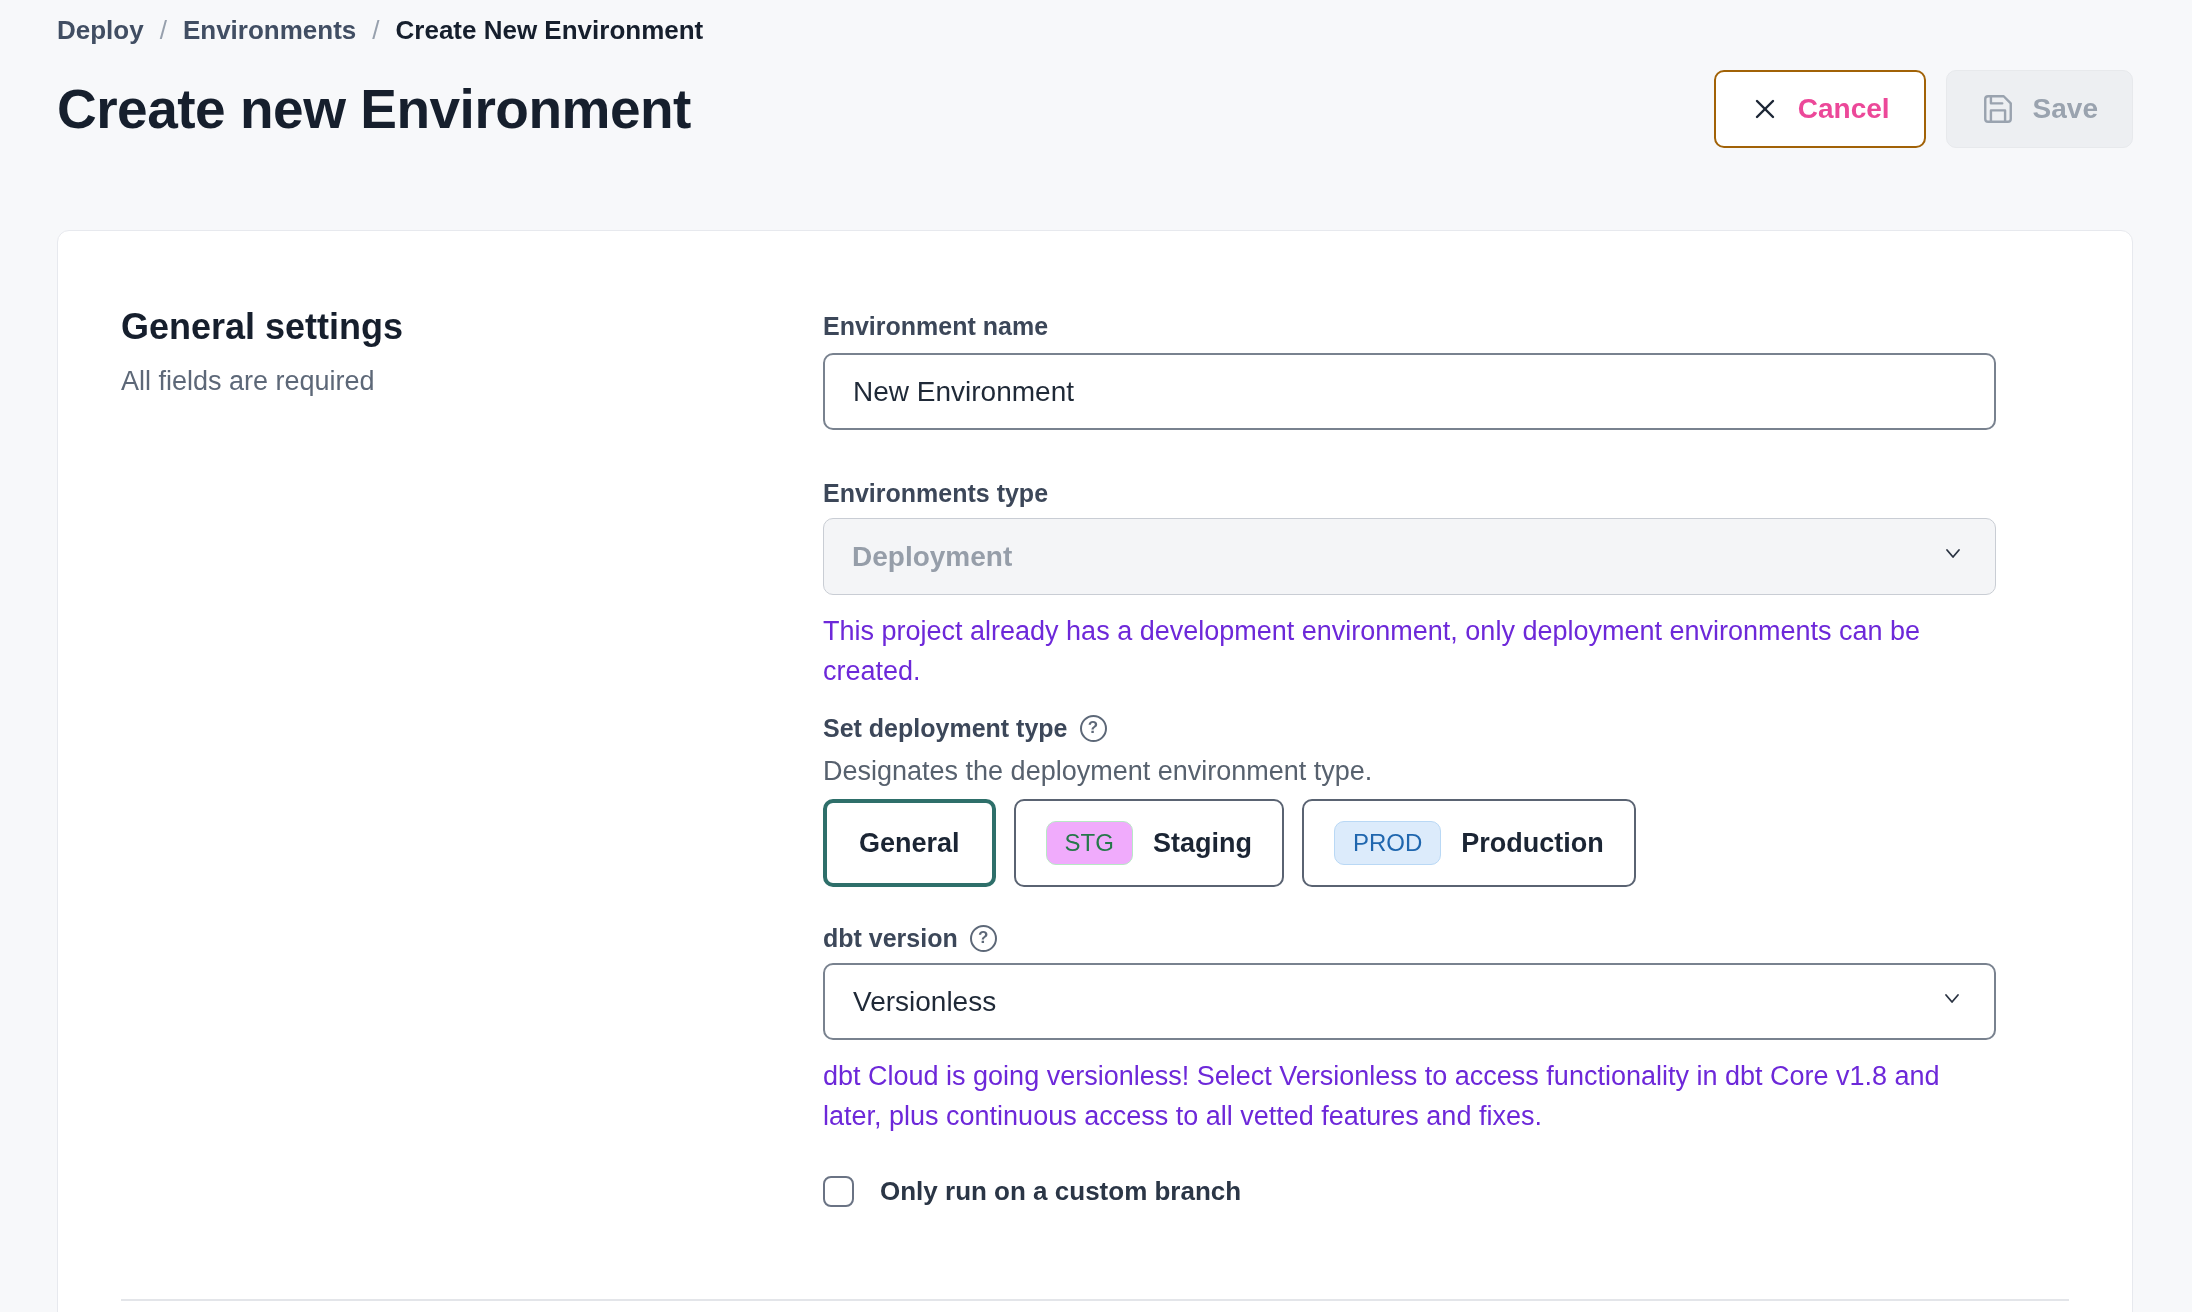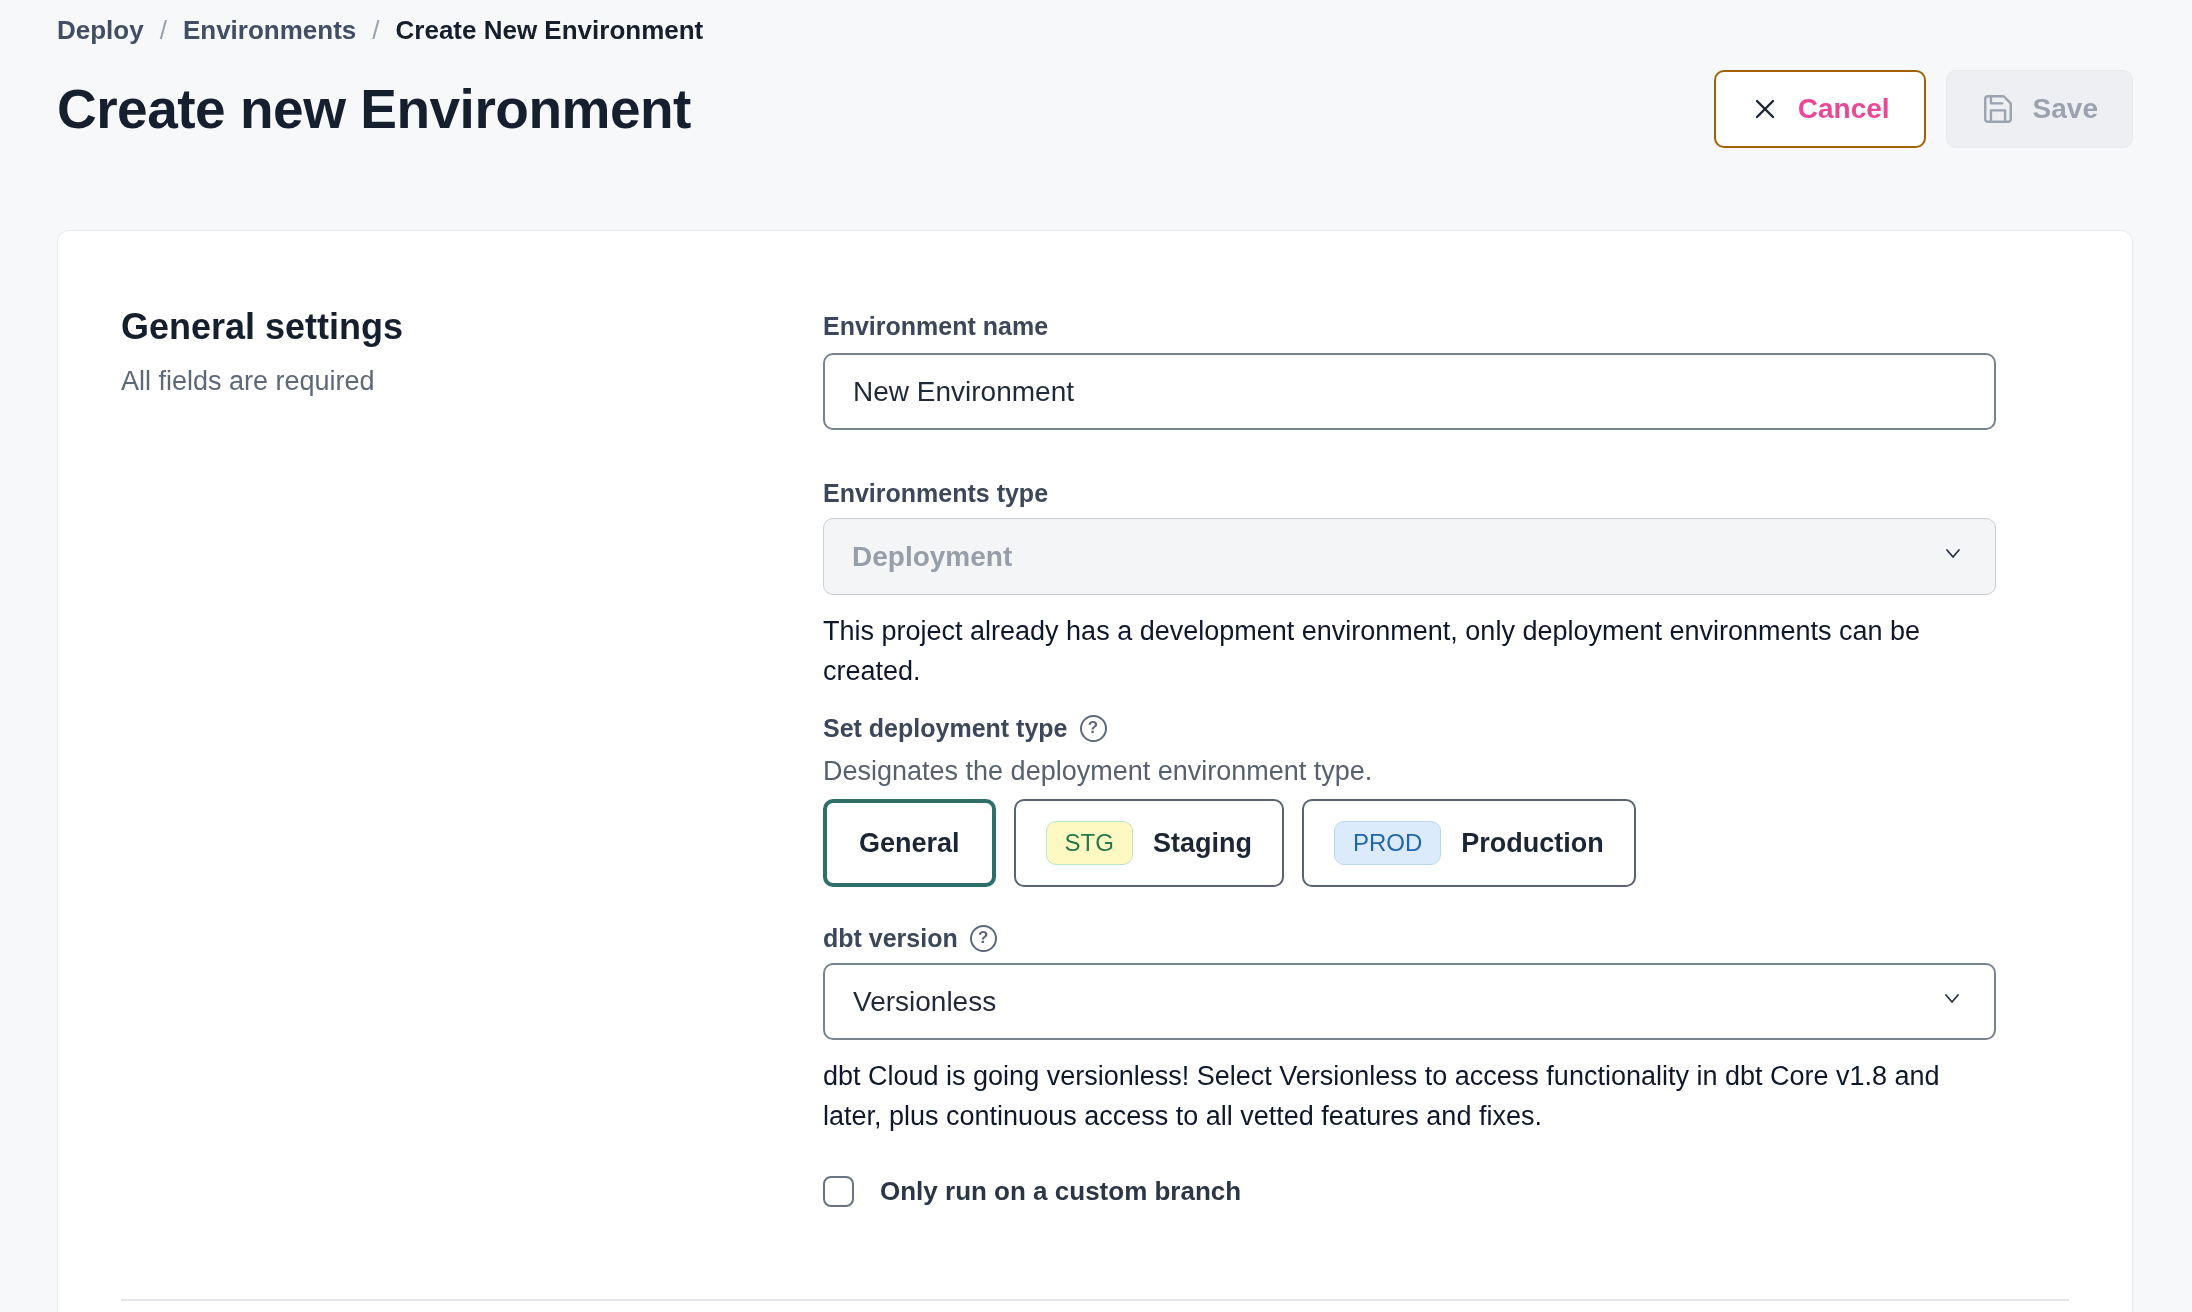--- a/index.html
+++ b/index.html
@@ -100,21 +100,21 @@
     background: #f4f5f7;
     border: 1.5px solid #c9cdd4;
     color: #969ea9;
     cursor: default;
     font-weight: bold;
   }
   .select .chev { display: block; }
 
   .help-text {
     margin-top: 16px;
-    font-size: 27px; color: #0f172a; line-height: 40px;
+    font-size: 27px; color: #6d28d9; line-height: 40px;
     max-width: 1173px;
   }
 
   .spacer-48 { height: 48px; }
   .spacer-36 { height: 36px; }
   .spacer-22 { height: 22px; }
 
   .desc-text { margin-top: 8px; font-size: 27px; color: #57616e; line-height: 40px; }
 
   .option-row { margin-top: 8px; display: flex; align-items: center; gap: 18px; }
@@ -125,21 +125,21 @@
     font-size: 27px; font-weight: 700; color: #1b2534;
     border: 2px solid #5a6372; cursor: pointer;
     font-family: inherit;
   }
   .opt-btn.selected { border: 4px solid #2e6f6a; padding: 0 32px; }
   .badge {
     height: 44px; border-radius: 10px; padding: 0 18px;
     display: inline-flex; align-items: center; justify-content: center;
     font-size: 24px; font-weight: 400;
   }
-  .badge-stg { background: #fef9c3; border: 1.5px solid #b7e8c5; color: #25784a; }
+  .badge-stg { background: #f0abfc; border: 1.5px solid #b7e8c5; color: #25784a; }
   .badge-prod { background: #dcebfb; border: 1.5px solid #b9d8f5; color: #1f66ae; }
 
   .checkbox-row { margin-top: 40px; display: flex; align-items: center; gap: 26px; }
   .checkbox {
     width: 31px; height: 31px; border-radius: 8px;
     border: 2px solid #6a7384; background: #ffffff; cursor: pointer;
     flex: none;
   }
   .checkbox-label { font-size: 26px; font-weight: 700; color: #2b3646; cursor: pointer; }
 

